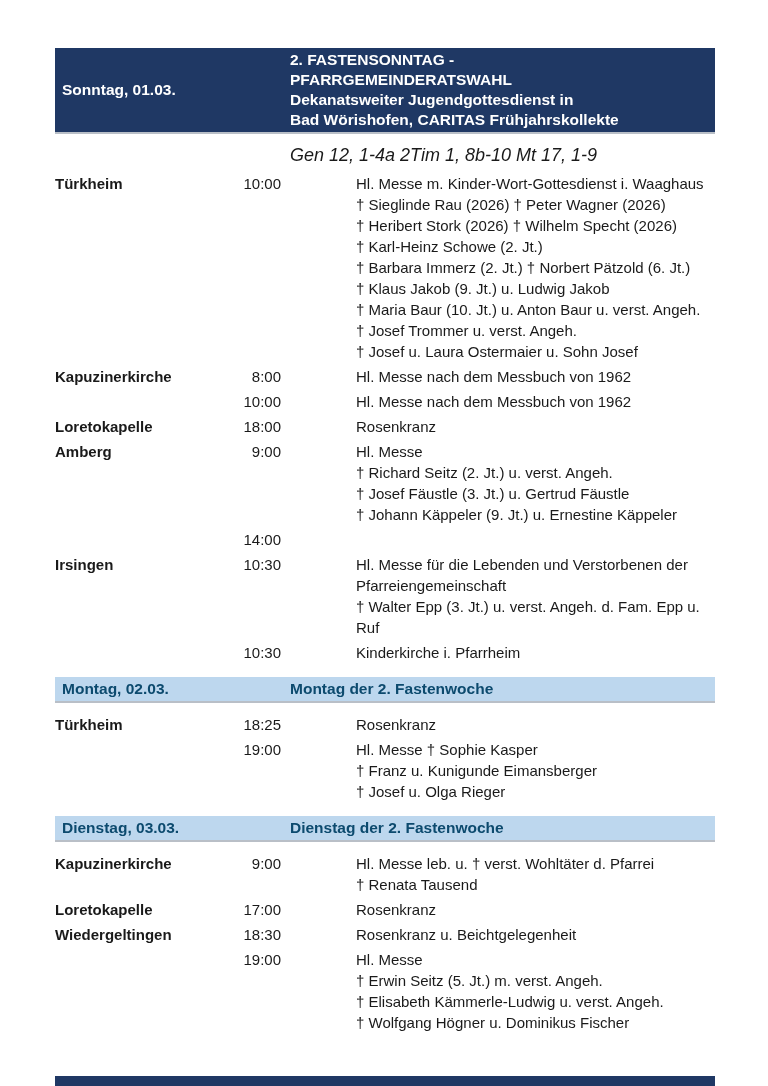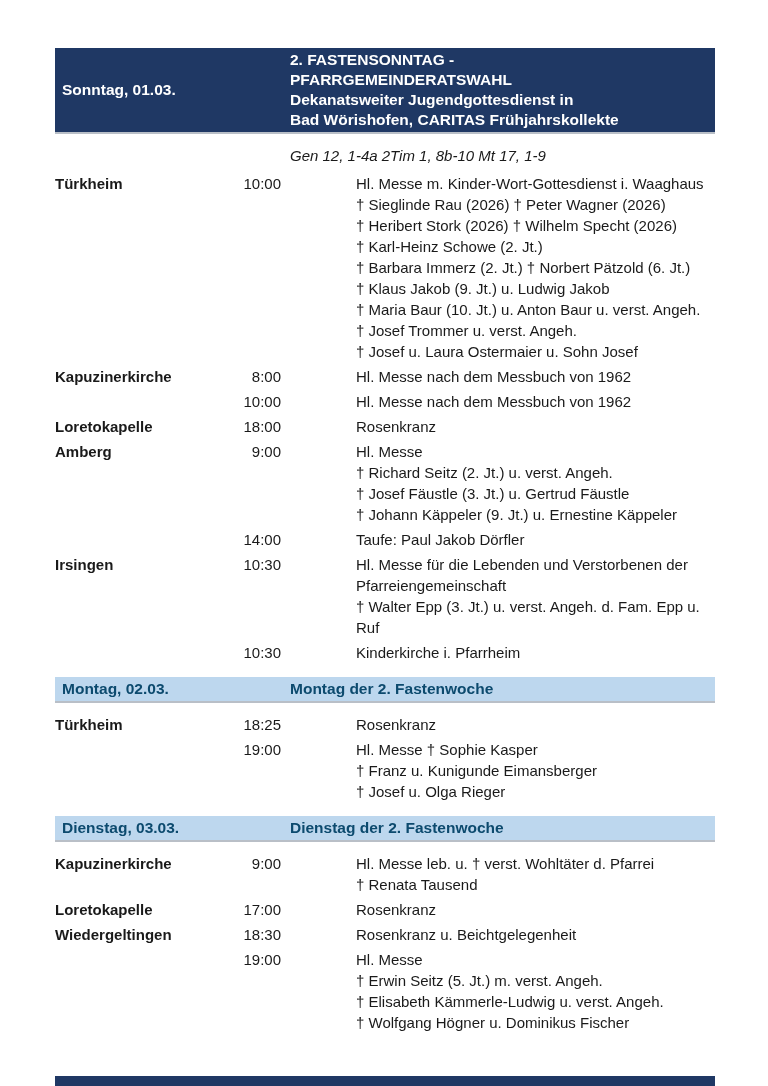--- a/index.html
+++ b/index.html
@@ -30,21 +30,21 @@
     padding: 2px 6px 2px 7px;
     border-bottom: 2px solid #b9bfc7;
   }
   .day-header.dark  { background: #1F3864; color: #ffffff; }
   .day-header.light { background: #BDD7EE; color: #0c4a6e; }
   .date-cell  { width: 228px; flex: none; }
   .title-cell { flex: 1; }
 
   .readings {
     font-style: italic;
-    font-size: 15px;
+    font-size: 18px;
     line-height: 19px;
     margin: 12px 0 8px 235px;
   }
   .entries { margin-top: 11px; }
   .section.dark-section .entries { margin-top: 0; }
 
   .entry {
     display: flex;
     margin-bottom: 4px;
     font-size: 15px;
@@ -124,23 +124,20 @@
             <div class="desc">
               <div class="desc-line">Hl. Messe</div>
               <div class="desc-line">† Richard Seitz (2. Jt.) u. verst. Angeh.</div>
               <div class="desc-line">† Josef Fäustle (3. Jt.) u. Gertrud Fäustle</div>
               <div class="desc-line">† Johann Käppeler (9. Jt.) u. Ernestine Käppeler</div>
             </div>
           </div>
           <div class="entry">
             <div class="loc"></div>
             <div class="time">14:00</div>
-            <div class="desc">
-              <div class="desc-line">Taufe: Paul Jakob Dörfler</div>
-            </div>
           </div>
           <div class="entry">
             <div class="loc">Irsingen</div>
             <div class="time">10:30</div>
             <div class="desc">
               <div class="desc-line">Hl. Messe für die Lebenden und Verstorbenen der Pfarreiengemeinschaft</div>
               <div class="desc-line">† Walter Epp (3. Jt.) u. verst. Angeh. d. Fam. Epp u. Ruf</div>
             </div>
           </div>
           <div class="entry">

